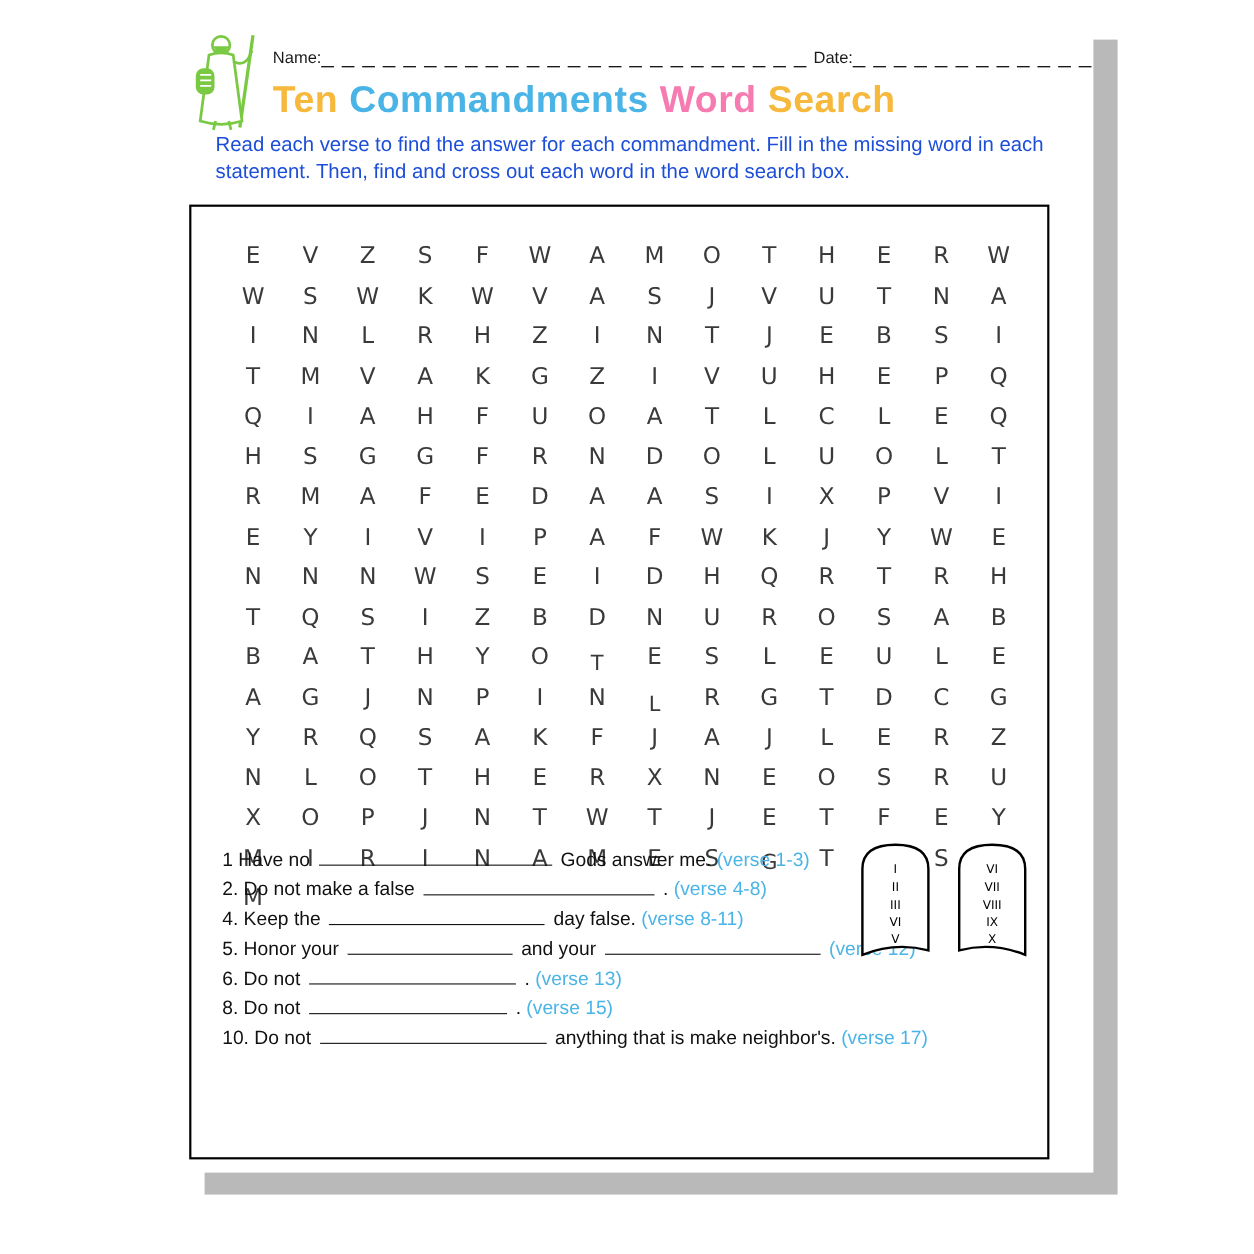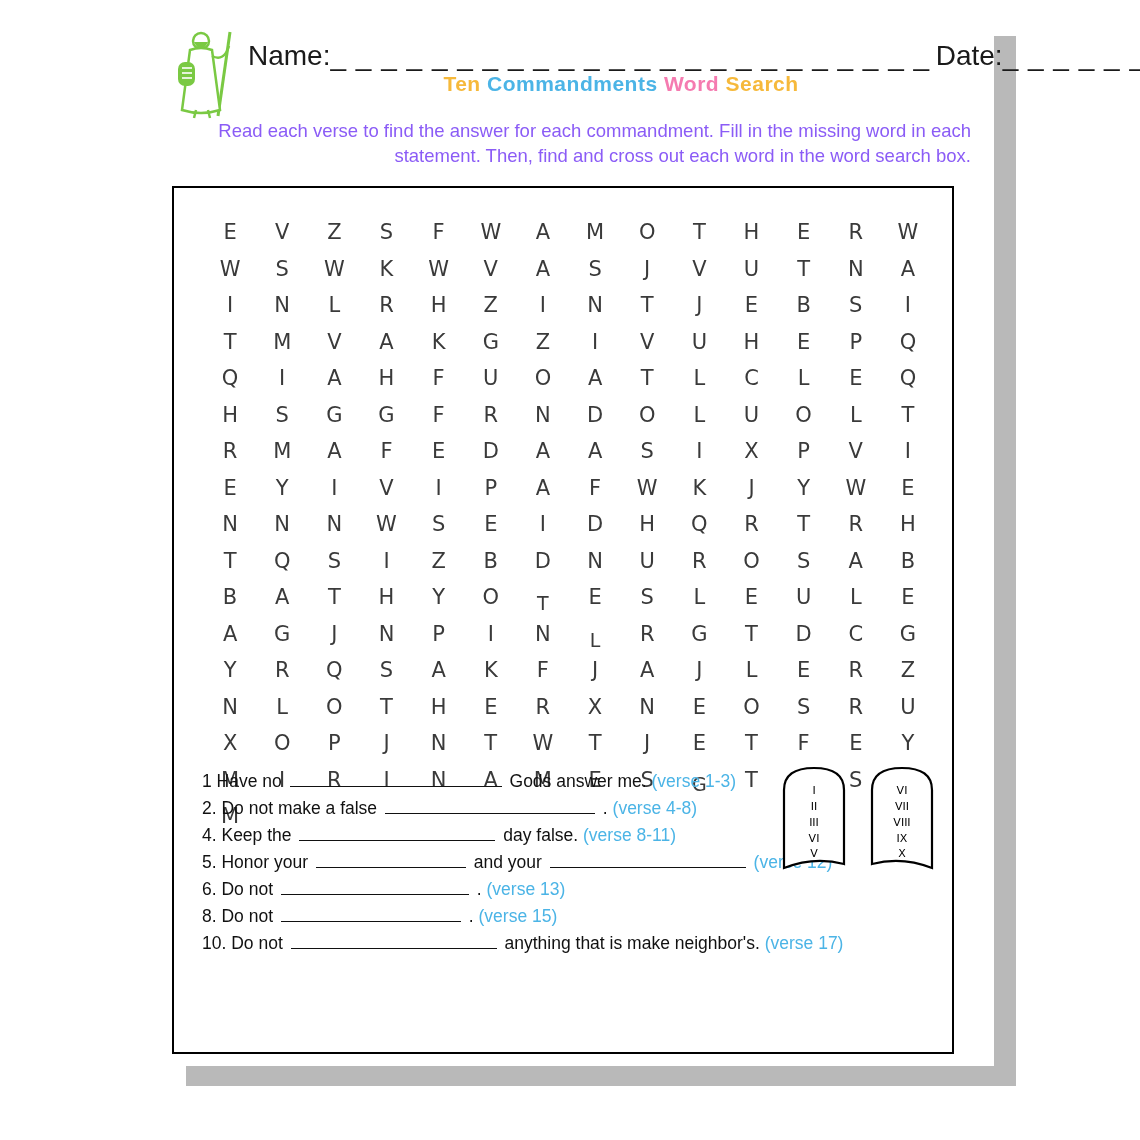--- a/index.html
+++ b/index.html
@@ -54,49 +54,48 @@
   }
   .name-row {
     position: absolute;
     left: 82px;
     top: 26px;
     width: 740px;
     font-size: 20px;
     color: #1a1a1a;
     white-space: nowrap;
   }
-  .name-row .lbl { font-size: 28px; }
+  .name-row .lbl { font-size: 15px; }
   .name-row .dashes {
     letter-spacing: 1px;
-    font-size: 28px;
+    font-size: 20px;
   }
   .title {
     position: absolute;
     left: 82px;
     top: 58px;
     width: 746px;
-    text-align: center;
-    font-size: 21px;
+    font-size: 34px;
     font-weight: bold;
     letter-spacing: 0.5px;
     white-space: nowrap;
   }
   .title .w1 { color: #f6b93b; }
   .title .w2 { color: #4bb4e6; }
   .title .w3 { color: #f57bb0; }
   .title .w4 { color: #f6b93b; }
   .instructions {
     position: absolute;
     left: 30px;
     top: 104px;
     width: 775px;
-    text-align: right;
+    text-align: left;
     font-size: 18.5px;
     line-height: 25px;
-    color: #8b5cf6;
+    color: #1d4ed8;
   }
 
   
   .frame {
     position: absolute;
     left: 6px;
     top: 172px;
     width: 782px;
     height: 868px;
     border: 2px solid #000000;

